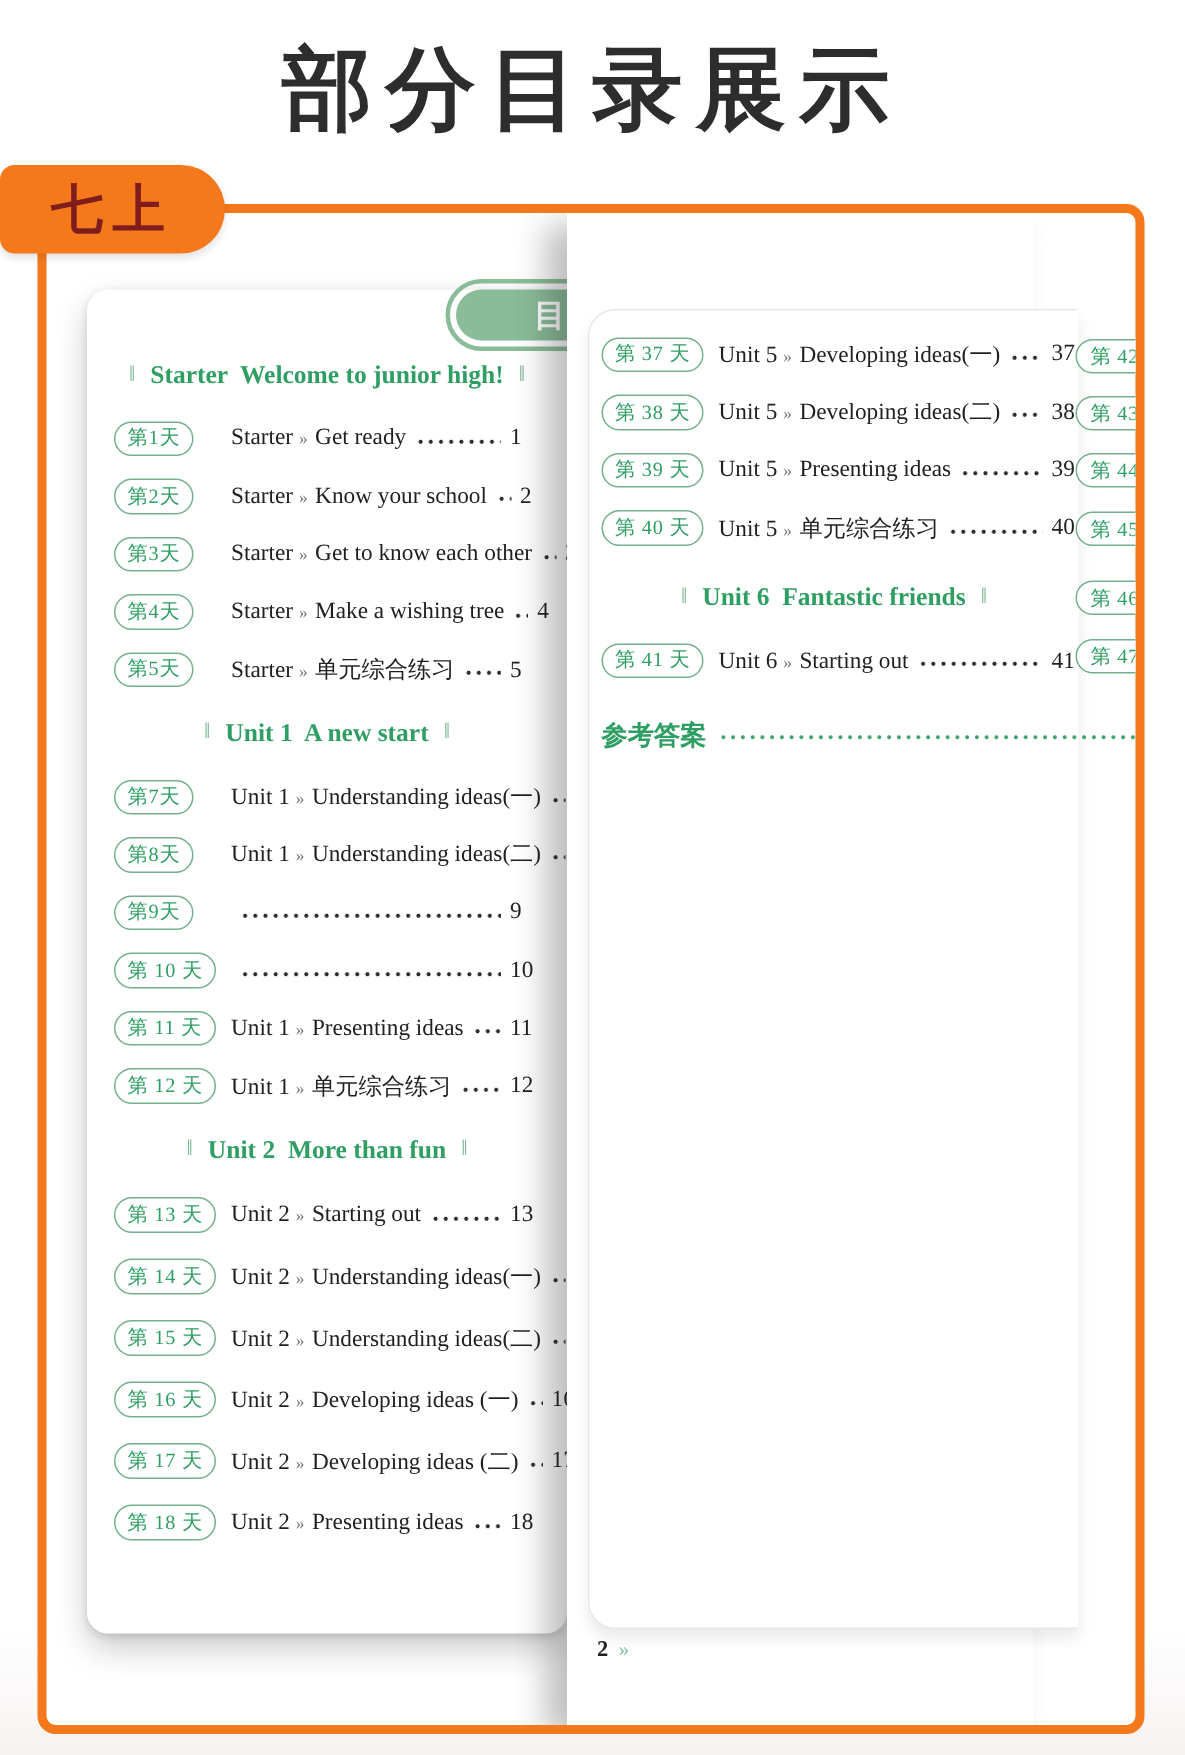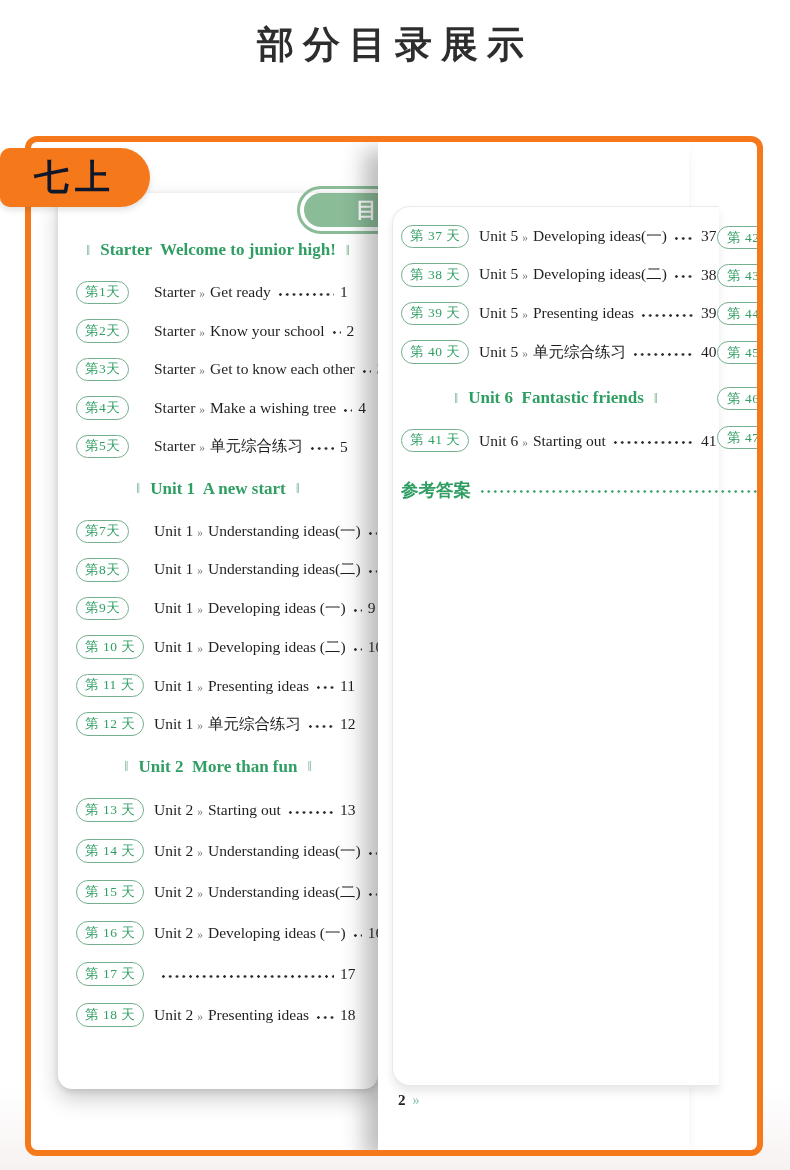--- a/index.html
+++ b/index.html
@@ -2,28 +2,28 @@
 <html><head>
 <meta charset="utf-8">
 <style>
   html,body{margin:0;padding:0;background:#fff;}
   .stage{position:relative;width:790px;height:1170px;overflow:hidden;
          background:linear-gradient(#ffffff 0,#ffffff 1088px,#f7f2f2 1170px);
          font-family:"Liberation Serif","DejaVu Serif",serif;color:#1f1f1f;}
   
   .main-title{position:absolute;top:20px;left:0;right:0;text-align:center;
     font-family:"Liberation Sans","DejaVu Sans",sans-serif;font-weight:bold;
-    font-size:37px;letter-spacing:9px;color:#2d2d2d;}
+    font-size:60px;letter-spacing:9px;color:#2d2d2d;}
   
   .frame{position:absolute;left:25px;top:136px;width:738px;height:1020px;box-sizing:border-box;
     border:6px solid #f5791b;border-radius:12px;background:#fff;overflow:hidden;}
   .grade-badge{position:absolute;left:0;top:110px;width:150px;height:59px;background:#f5791b;
     border-radius:10px 30px 30px 10px;display:flex;align-items:center;justify-content:center;
-    color:#0f172a;font-family:"Liberation Sans","DejaVu Sans",sans-serif;font-weight:bold;
-    font-size:35px;letter-spacing:6px;z-index:9;box-shadow:0 3px 6px rgba(0,0,0,.12);margin-top:38px;}
+    color:#7f1d1d;font-family:"Liberation Sans","DejaVu Sans",sans-serif;font-weight:bold;
+    font-size:35px;letter-spacing:6px;z-index:9;box-shadow:0 3px 6px rgba(0,0,0,.12);}
   
   .left-page{position:absolute;left:27px;top:51px;width:320px;height:896px;background:#fff;
     border-radius:14px;z-index:1;
     box-shadow:0 10px 22px rgba(0,0,0,.20),0 2px 6px rgba(0,0,0,.12);}
   .toc-tab{position:absolute;left:266px;top:44px;z-index:2;border:3px solid #8abc98;
     border-radius:999px;padding:4px;}
   .toc-tab-inner{width:160px;height:34px;background:#8abc98;border-radius:999px;display:flex;
     align-items:center;padding-left:52px;box-sizing:border-box;color:#fff;
     font-family:"Liberation Sans","DejaVu Sans",sans-serif;font-weight:bold;font-size:21px;}
   .right-page{position:absolute;left:347px;top:0;width:311px;height:1008px;background:#fff;z-index:3;
@@ -142,29 +142,27 @@
               <span class="pill">第8天</span>
             </span>
             <span class="lbl"><span>Unit 1</span><span class="chev">»</span><span>Understanding ideas(二)</span></span>
             <span class="dots"></span>
             <span class="pg">8</span>
           </div>
         <div class="row">
             <span class="pillbox">
               <span class="pill">第9天</span>
             </span>
-            <span class="lbl"><span>Unit 1</span><span class="chev">»</span><span>Developing ideas (一)</span></span>
             <span class="dots"></span>
             <span class="pg">9</span>
           </div>
         <div class="row">
             <span class="pillbox">
               <span class="pill">第 10 天</span>
             </span>
-            <span class="lbl"><span>Unit 1</span><span class="chev">»</span><span>Developing ideas (二)</span></span>
             <span class="dots"></span>
             <span class="pg">10</span>
           </div>
         <div class="row">
             <span class="pillbox">
               <span class="pill">第 11 天</span>
             </span>
             <span class="lbl"><span>Unit 1</span><span class="chev">»</span><span>Presenting ideas</span></span>
             <span class="dots"></span>
             <span class="pg">11</span>
@@ -213,20 +211,21 @@
                 <span class="pill">第 16 天</span>
               </span>
               <span class="lbl"><span>Unit 2</span><span class="chev">»</span><span>Developing ideas (一)</span></span>
               <span class="dots"></span>
               <span class="pg">16</span>
             </div>
           <div class="row">
               <span class="pillbox">
                 <span class="pill">第 17 天</span>
               </span>
+              <span class="lbl"><span>Unit 2</span><span class="chev">»</span><span>Developing ideas (二)</span></span>
               <span class="dots"></span>
               <span class="pg">17</span>
             </div>
           <div class="row">
               <span class="pillbox">
                 <span class="pill">第 18 天</span>
               </span>
               <span class="lbl"><span>Unit 2</span><span class="chev">»</span><span>Presenting ideas</span></span>
               <span class="dots"></span>
               <span class="pg">18</span>

